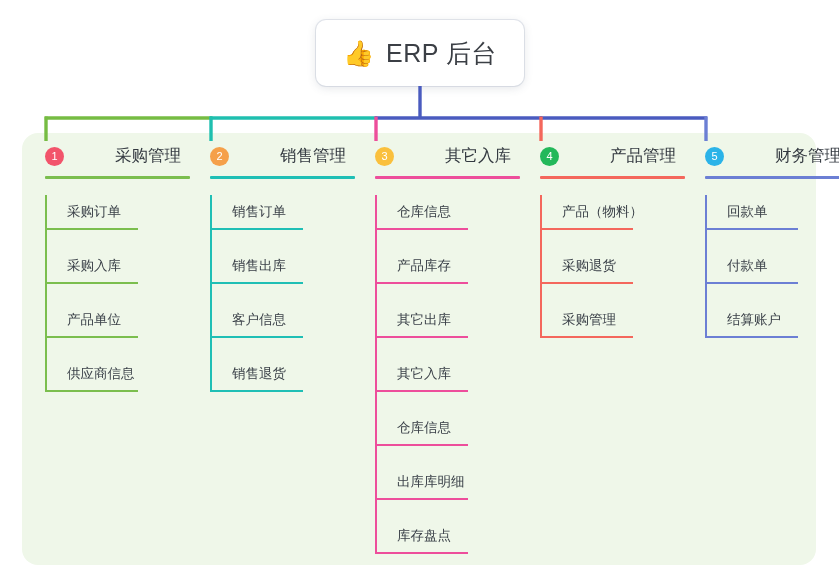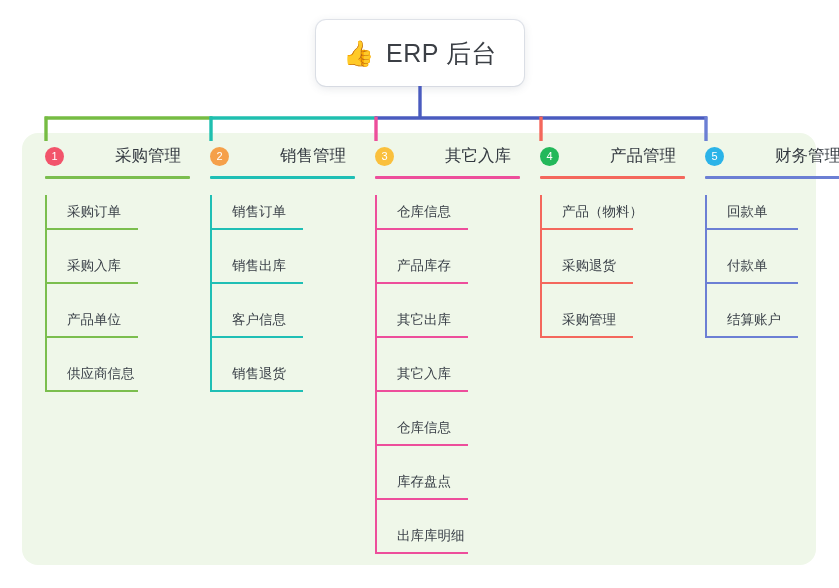--- a/index.html
+++ b/index.html
@@ -154,25 +154,25 @@
           </div>
           <div class="leaf">
             <span class="leaf-label">其它入库</span>
             <div class="leaf-rule" style="background: rgb(237, 78, 155);"></div>
           </div>
           <div class="leaf">
             <span class="leaf-label">仓库信息</span>
             <div class="leaf-rule" style="background: rgb(237, 78, 155);"></div>
           </div>
           <div class="leaf">
+            <span class="leaf-label">出库库明细</span>
+            <div class="leaf-rule" style="background: rgb(237, 78, 155);"></div>
+          </div>
+          <div class="leaf">
             <span class="leaf-label">库存盘点</span>
-            <div class="leaf-rule" style="background: rgb(237, 78, 155);"></div>
-          </div>
-          <div class="leaf">
-            <span class="leaf-label">出库库明细</span>
             <div class="leaf-rule" style="background: rgb(237, 78, 155);"></div>
           </div>
         </div>
       </div>
       <div class="col" style="left: 540px;">
         <div class="col-head">
           <span class="badge" style="background: rgb(35, 184, 90);">4</span>
           <span class="col-title">产品管理</span>
         </div>
         <div class="col-rule" style="background: rgb(244, 103, 92);"></div>

